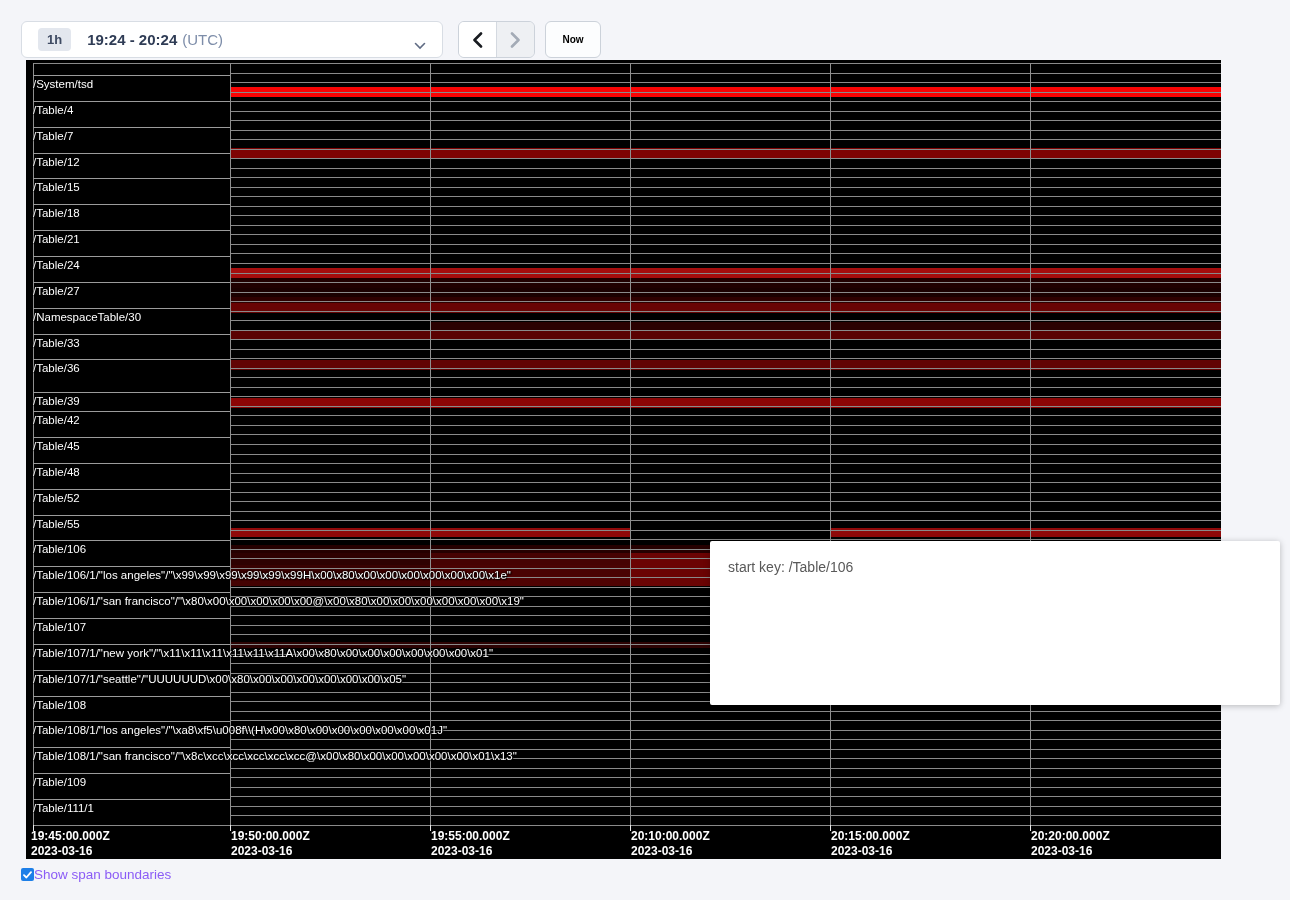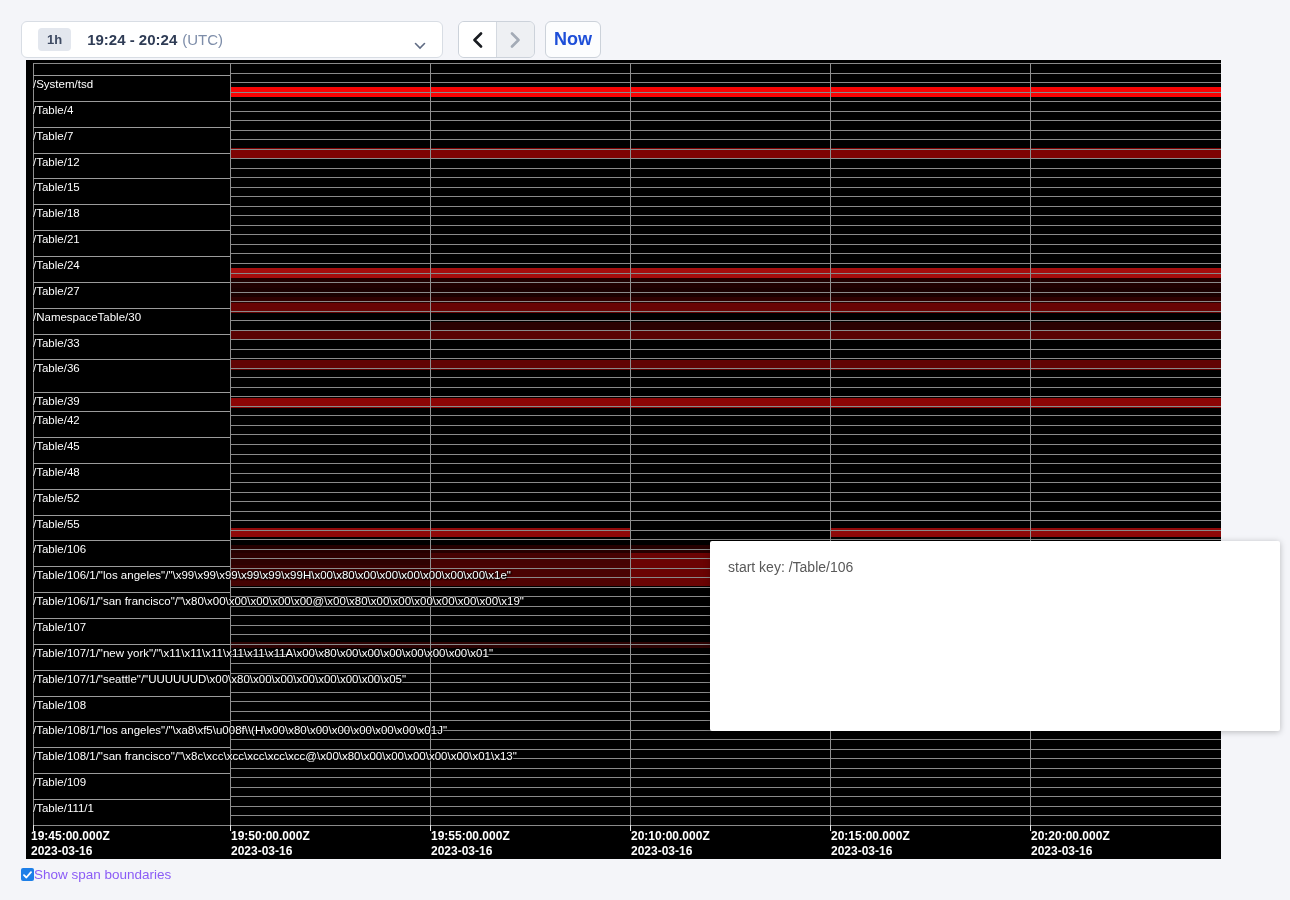--- a/index.html
+++ b/index.html
@@ -30,21 +30,21 @@
     display:flex; border:1px solid #ccd2da; border-radius:6px; overflow:hidden;
     background:#eef0f3;
   }
   .nav-btn { width:38px; height:100%; display:flex; align-items:center; justify-content:center; cursor:pointer; }
   .nav-prev { background:#ffffff; border-right:1px solid #d4d9e0; }
   .nav-next { background:#eef0f3; }
 
   .now-btn {
     position:absolute; left:545px; top:21px; width:56px; height:37px;
     background:#fcfdfe; border:1px solid #ccd2da; border-radius:6px;
-    font-size:18px; font-weight:bold; color:#1d4ed8;
+    font-size:10px; font-weight:bold; color:#000000;
     display:flex; align-items:center; justify-content:center; cursor:pointer;
   }
 
   
   .heatmap {
     position:absolute; left:26px; top:60px; width:1195px; height:799px;
     background:#000; overflow:hidden;
   }
   .band { position:absolute; }
   .hgrid {
@@ -57,21 +57,21 @@
   .hm-rowtext {
     display:block; margin-top:2px; white-space:nowrap;
     font-size:11.5px; color:#ffffff;
     text-shadow:0 0 2px #000, 0 0 2px #000, 1px 1px 1px #000;
   }
   .ax-tick { position:absolute; top:765px; width:1px; height:6px; background:#e8e8e8; }
   .ax-label { position:absolute; top:769px; color:#ffffff; font-size:12px; font-weight:bold; line-height:14.5px; white-space:nowrap; }
 
   
   .tooltip {
-    position:absolute; left:710px; top:541px; width:570px; height:190px;
+    position:absolute; left:710px; top:541px; width:570px; height:164px;
     background:#ffffff; box-shadow:0 1px 6px rgba(0,0,0,0.25); border-radius:2px;
     padding:9px 18px; z-index:10;
   }
   .tooltip div { font-size:14px; color:#595959; line-height:34px; white-space:nowrap; overflow:hidden; }
 
   
   .footer { position:absolute; left:21px; top:867px; display:flex; align-items:center; }
   .cbx {
     width:13px; height:13px; background:#1d7fe8; border-radius:2px;
     display:flex; align-items:center; justify-content:center; cursor:pointer;

